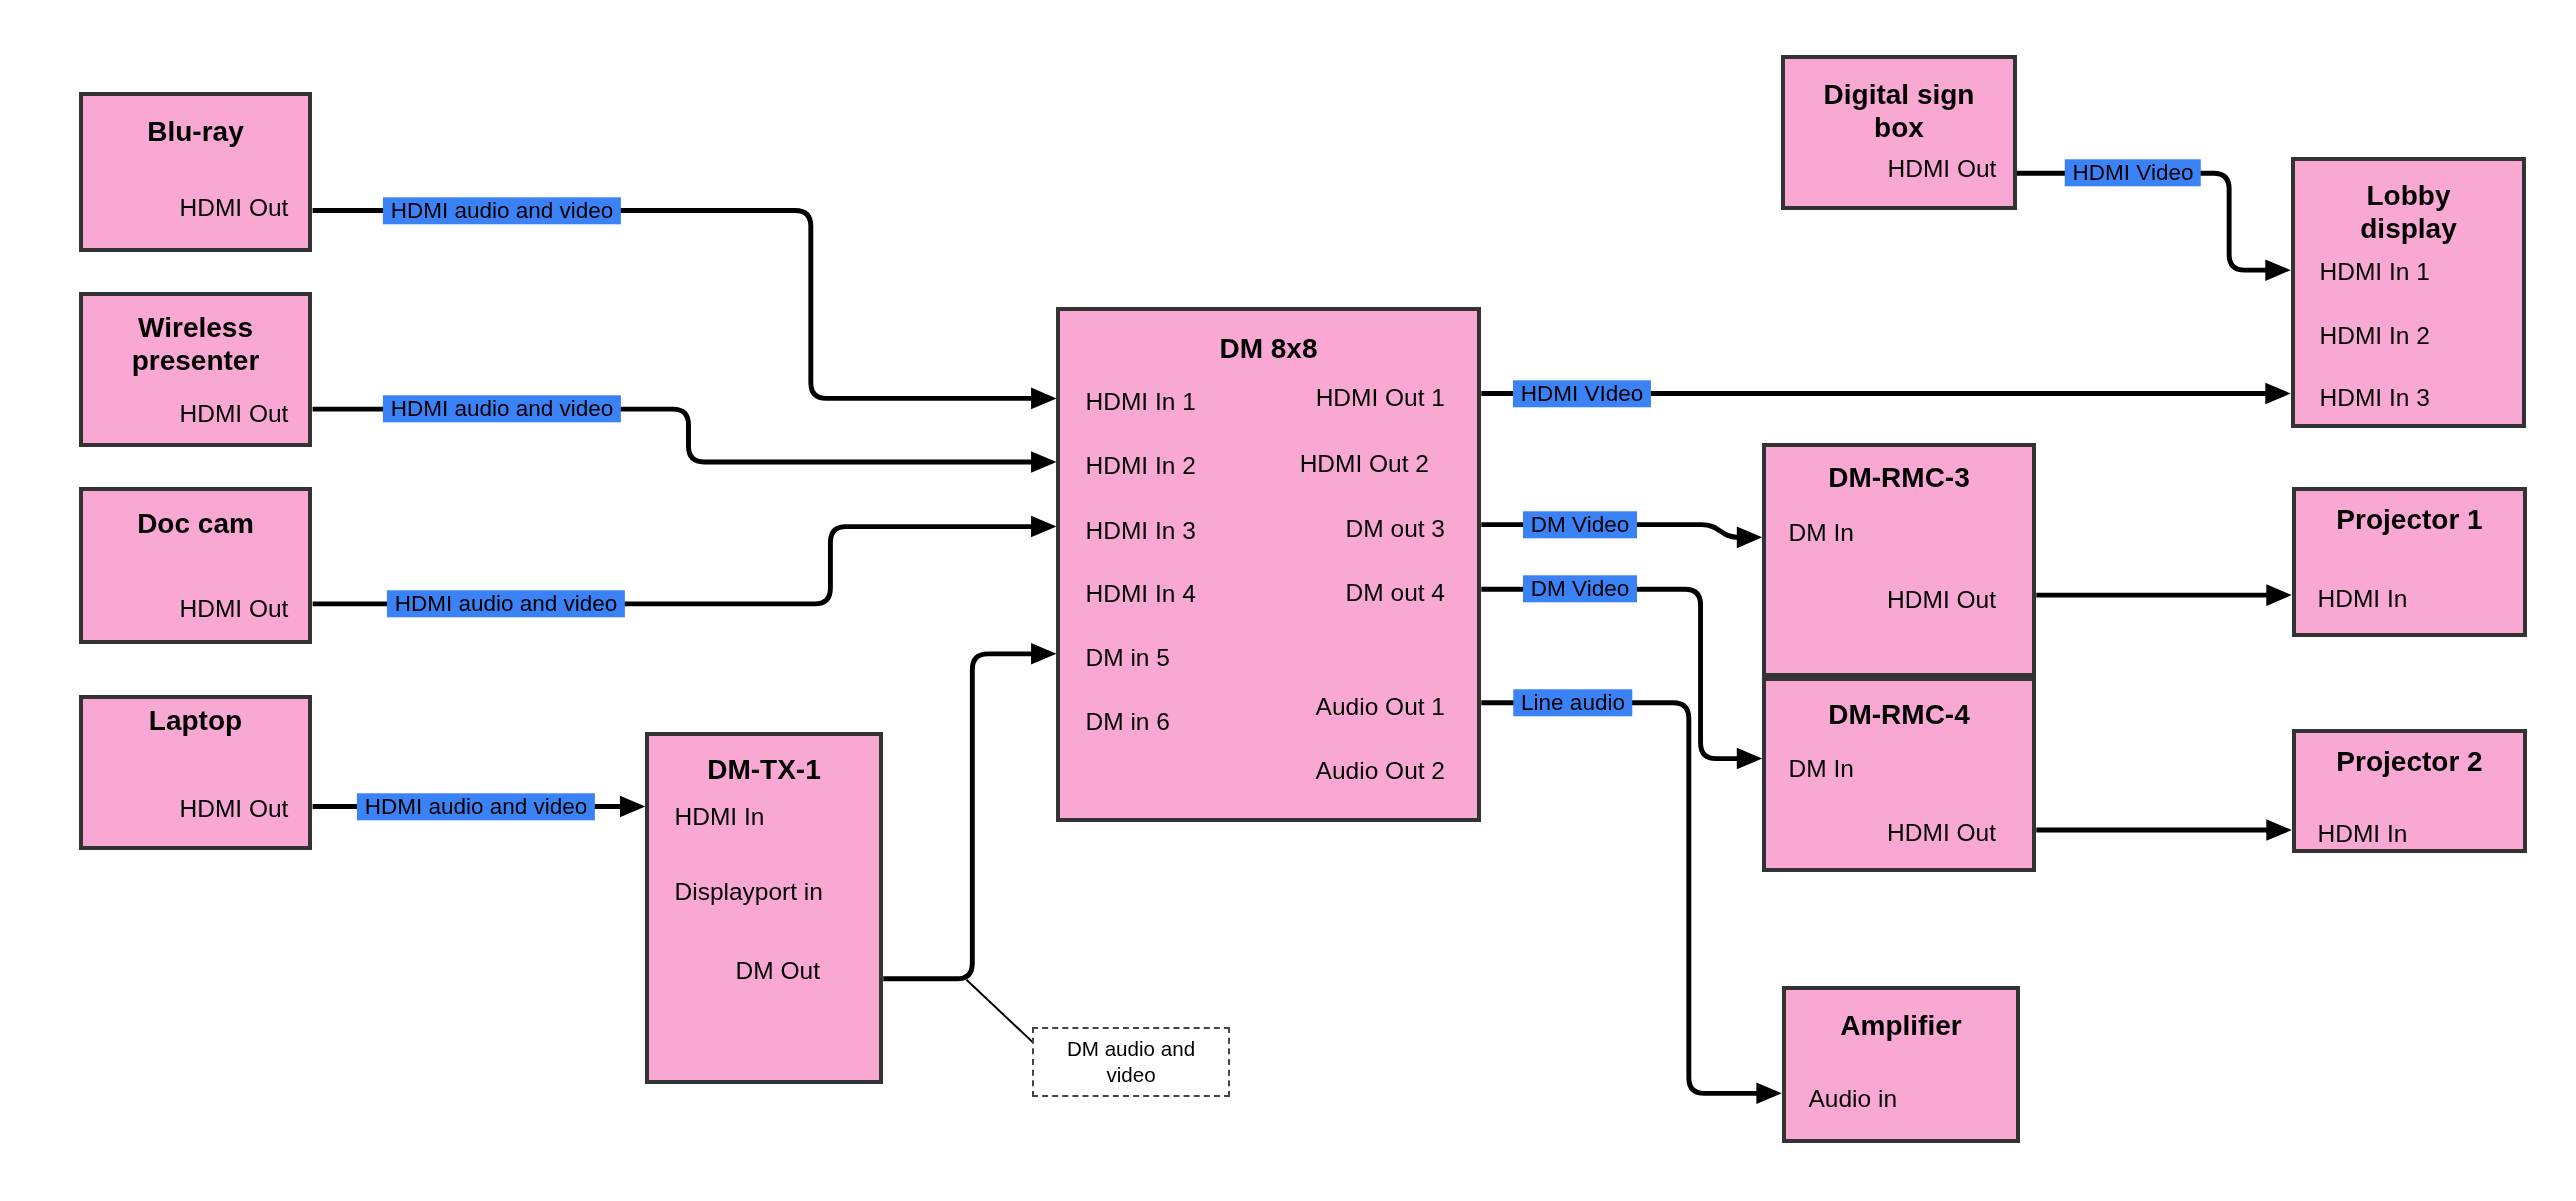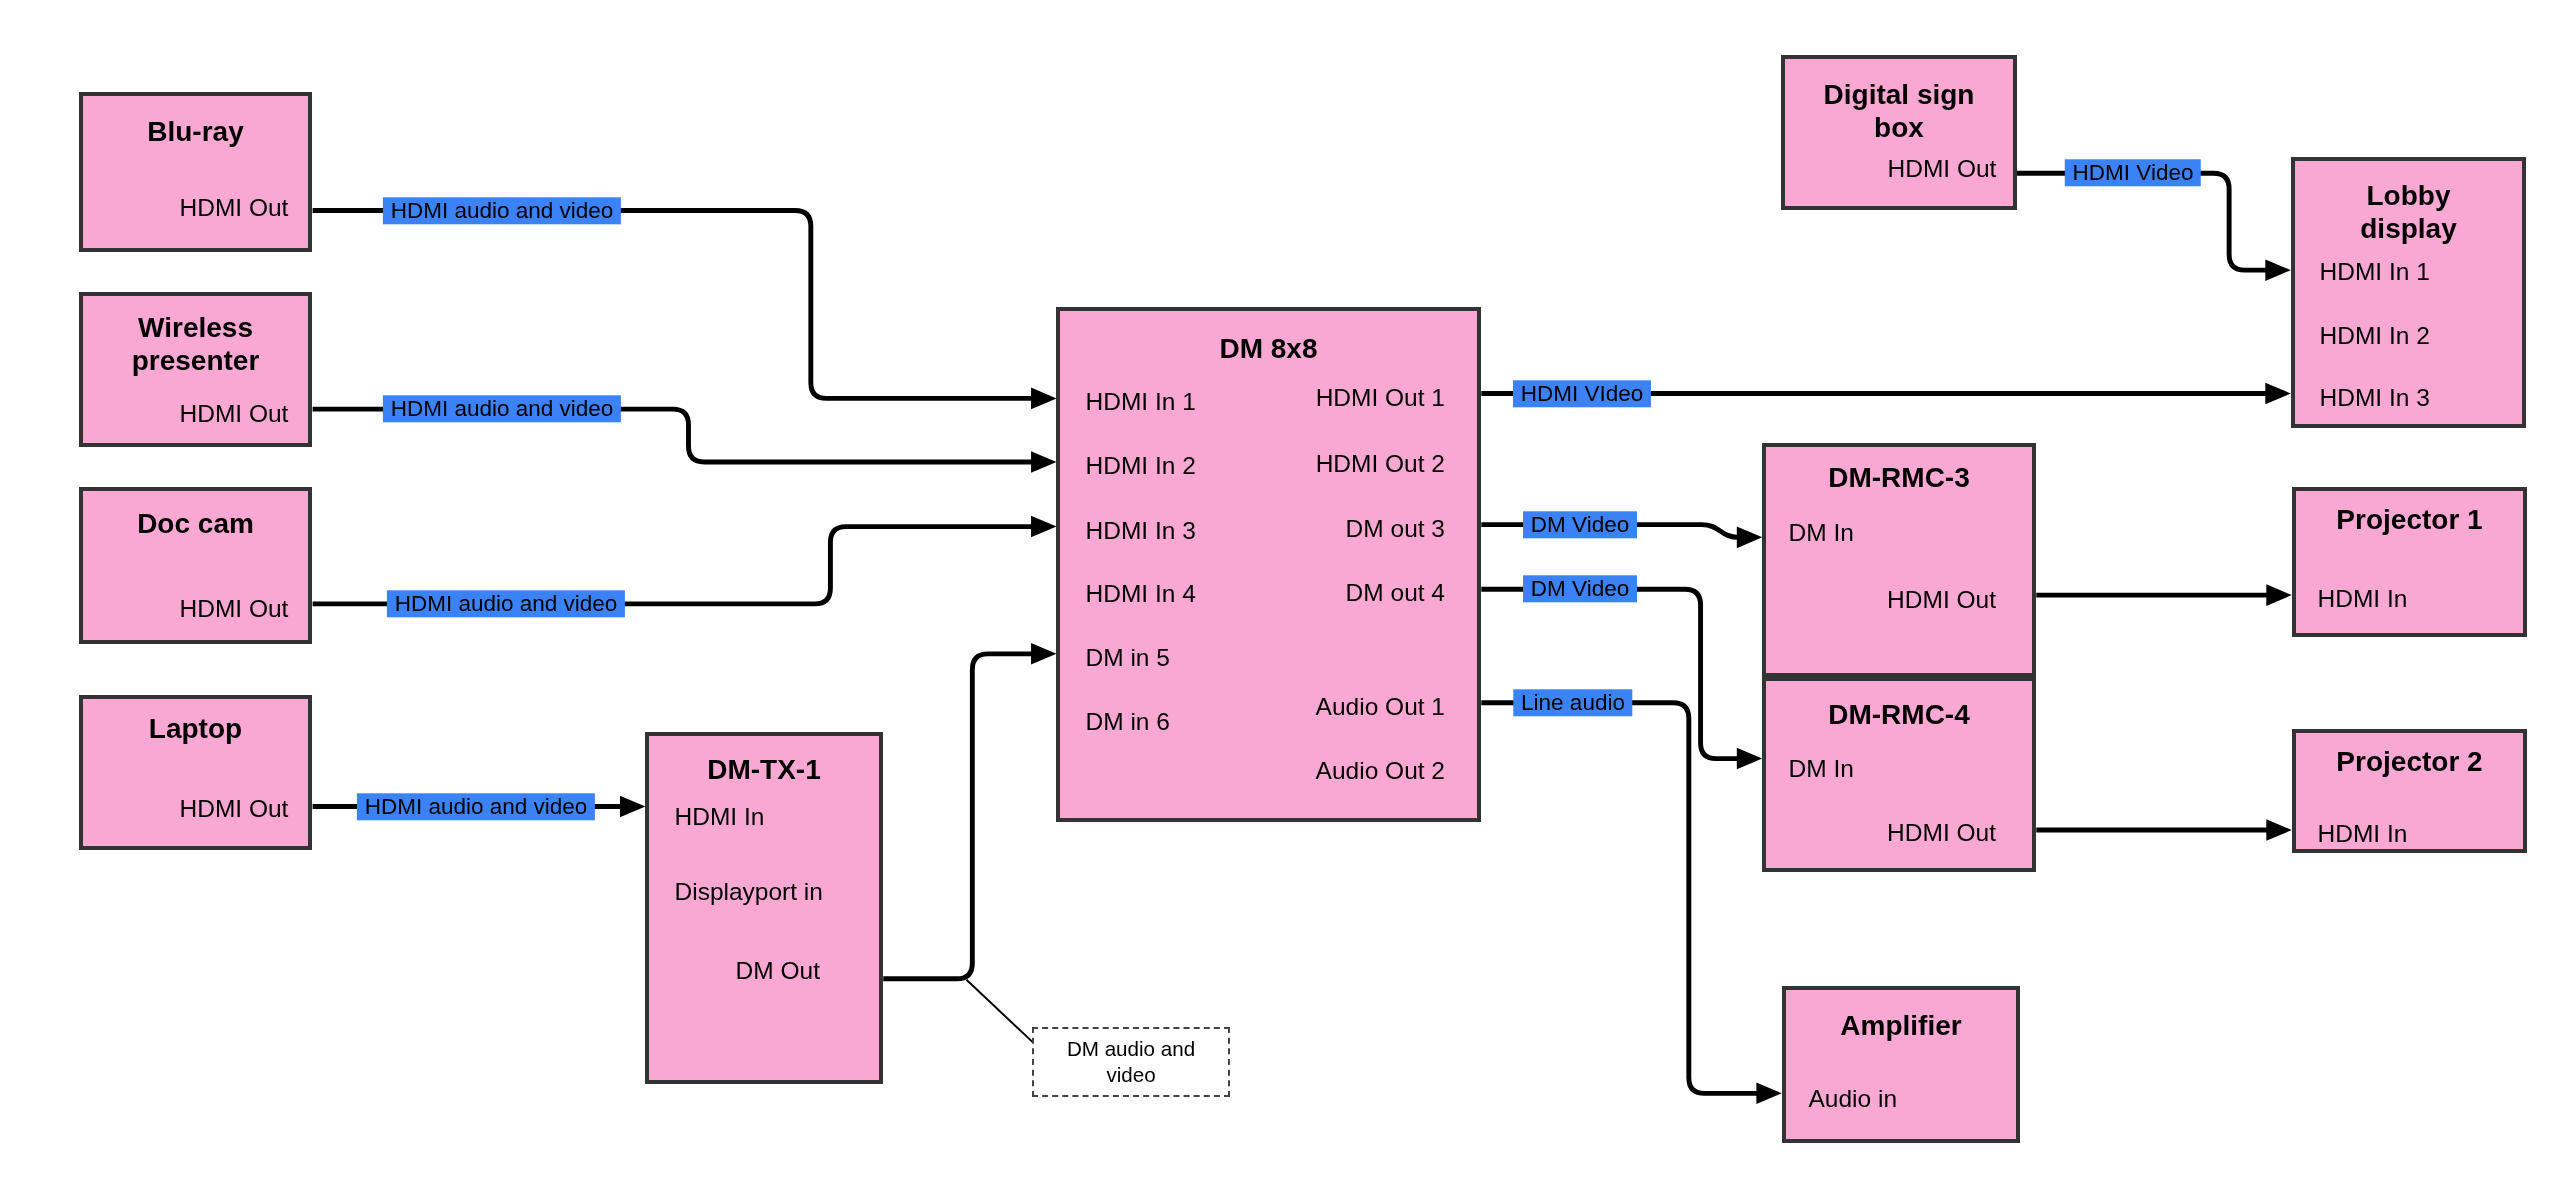--- a/index.html
+++ b/index.html
@@ -90,41 +90,41 @@
     </div>
     <span class="port pr" style="right:19.6px;top:103px;">HDMI Out</span>
   </div>
 
   <div class="node" style="left:79px;top:487px;width:233px;height:157px;">
     <div class="title" style="top:15.7px;">Doc cam</div>
     <span class="port pr" style="right:19.6px;top:103px;">HDMI Out</span>
   </div>
 
   <div class="node" style="left:79px;top:695px;width:233px;height:155px;">
-    <div class="title" style="top:13px;">Laptop</div>
+    <div class="title" style="top:5px;">Laptop</div>
     <span class="port pr" style="right:19.6px;top:95px;">HDMI Out</span>
   </div>
 
   <div class="node" style="left:645px;top:732px;width:238px;height:352px;padding-left:41px;">
     <div class="title" style="top:16.6px;">DM-TX-1</div>
     <span class="port pl" style="left:25.5px;top:66px;">HDMI In</span>
     <span class="port pl" style="left:25.5px;top:141px;">Displayport in</span>
     <span class="port pr" style="right:59px;top:220px;">DM Out</span>
   </div>
 
   <div class="node" style="left:1056px;top:307px;width:425px;height:515px;">
     <div class="title" style="top:20.6px;">DM 8x8</div>
     <span class="port pl" style="left:25.5px;top:76px;">HDMI In 1</span>
     <span class="port pl" style="left:25.5px;top:140px;">HDMI In 2</span>
     <span class="port pl" style="left:25.5px;top:205px;">HDMI In 3</span>
     <span class="port pl" style="left:25.5px;top:268px;">HDMI In 4</span>
     <span class="port pl" style="left:25.5px;top:332px;">DM in 5</span>
     <span class="port pl" style="left:25.5px;top:396px;">DM in 6</span>
     <span class="port pr" style="right:32px;top:72px;">HDMI Out 1</span>
-    <span class="port pr" style="right:32px;top:138px;">HDMI Out 2</span>
+    <span class="port pr" style="right:48px;top:138px;">HDMI Out 2</span>
     <span class="port pr" style="right:32px;top:203px;">DM out 3</span>
     <span class="port pr" style="right:32px;top:267px;">DM out 4</span>
     <span class="port pr" style="right:32px;top:381px;text-align:center;">Audio Out 1</span>
     <span class="port pr" style="right:32px;top:445px;">Audio Out 2</span>
   </div>
 
   <div class="node" style="left:1781px;top:55px;width:236px;height:155px;">
     <div class="title" style="top:18.6px;">
       <div>Digital sign</div>
       <div>box</div>

